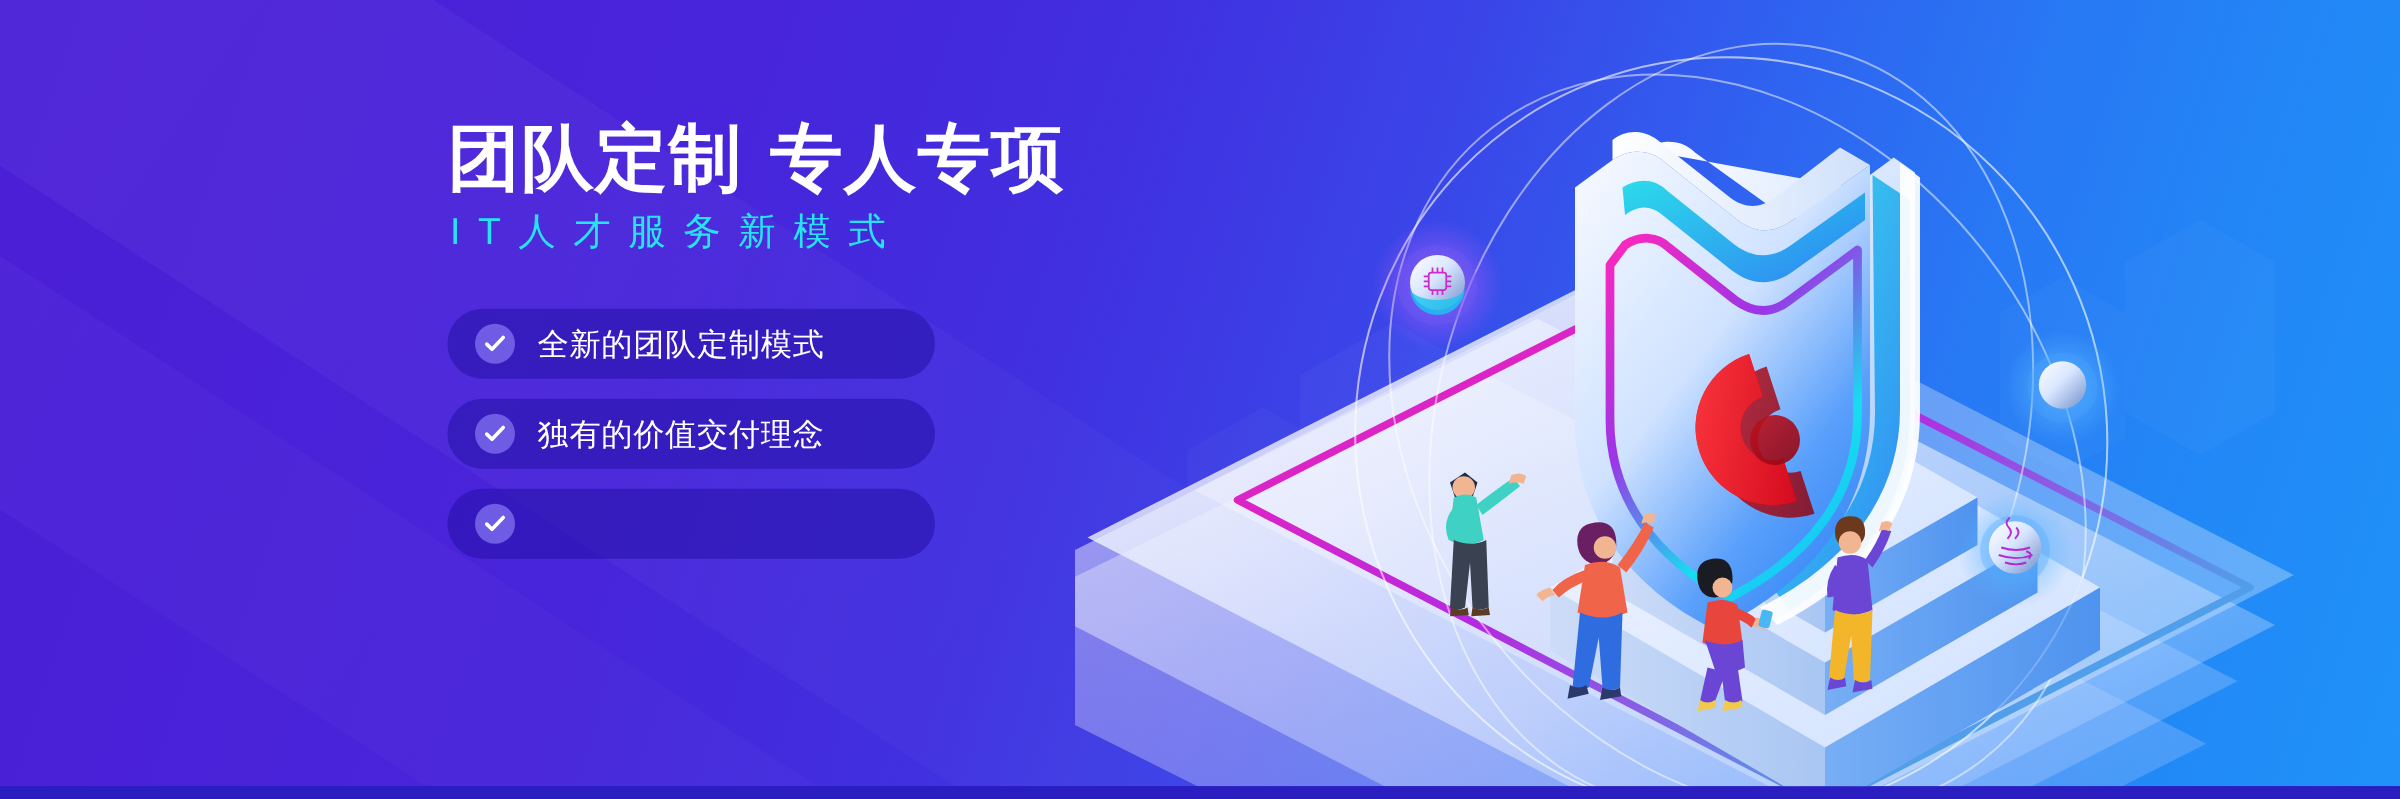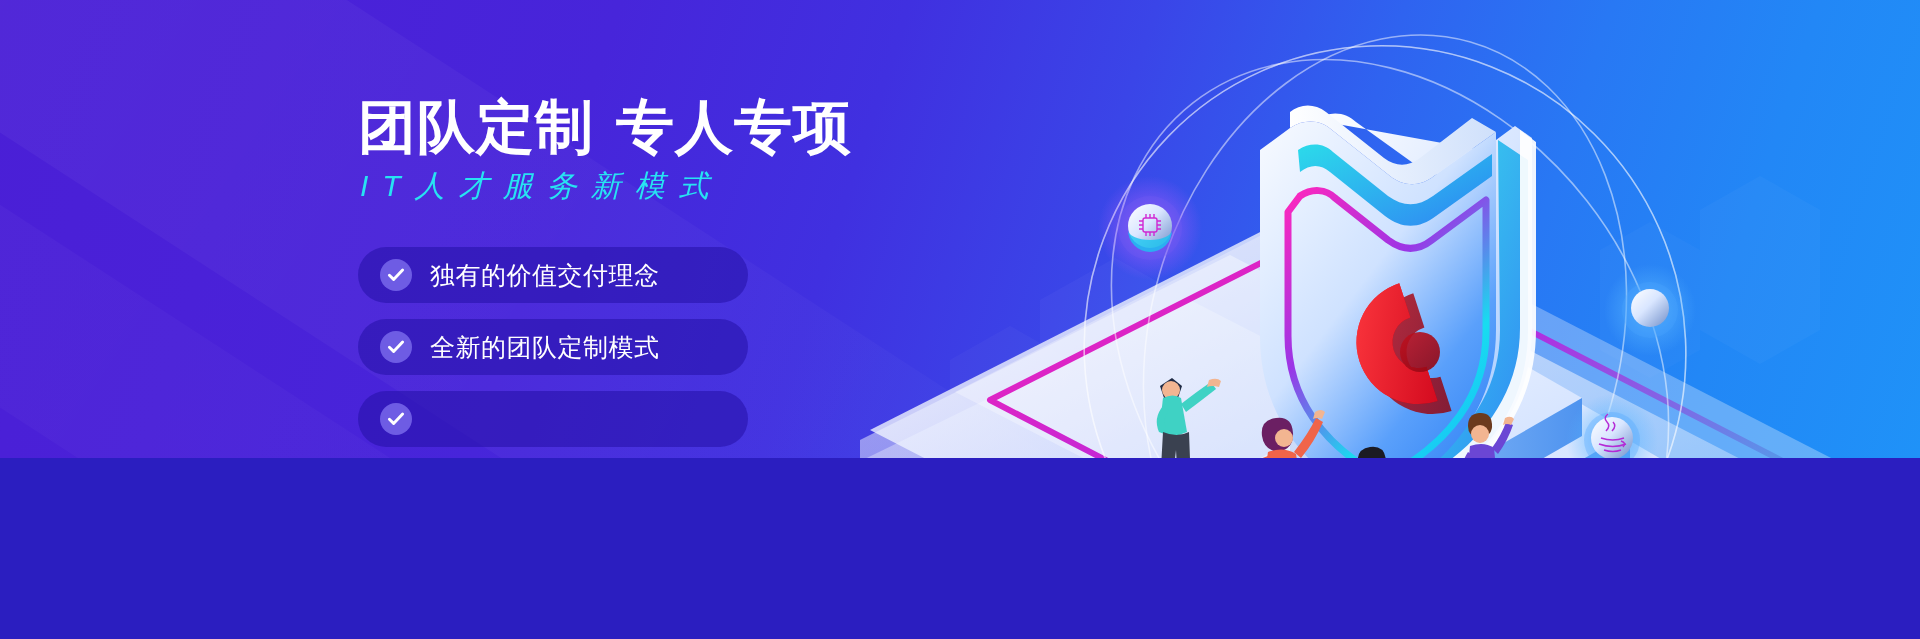--- a/index.html
+++ b/index.html
@@ -3,21 +3,21 @@
 <meta charset="utf-8">
 <style>
   html,body{margin:0;padding:0;background:#2b1ec0;}
   body{
     font-family:"Liberation Sans","DejaVu Sans",sans-serif;
     -webkit-font-smoothing:antialiased;
   }
   .banner{
     position:relative;
     width:1920px;
-    height:458px;
+    height:629px;
     overflow:hidden;
     background:linear-gradient(108deg,
       #4a1fd6 0%,
       #4a21d8 14%,
       #4725da 30%,
       #4030e0 44%,
       #3a45e8 56%,
       #2f63f0 68%,
       #2878f4 78%,
       #2287f6 88%,
@@ -62,21 +62,20 @@
     white-space:nowrap;
   }
   .headline .gap{display:inline-block;width:22px;}
   .subhead{
     margin:14px 0 0 2px;
     font-size:30px;
     line-height:1;
     color:#27e3f2;
     letter-spacing:14px;
     white-space:nowrap;
-    font-style:italic;
   }
   .pills{
     margin-top:46px;
     display:flex;
     flex-direction:column;
     gap:16px;
   }
   .pill{
     display:flex;
     align-items:center;
@@ -148,30 +147,30 @@
     <div class="subhead">IT人才服务新模式</div>
 
     <div class="pills">
 
       <div class="pill">
         <span class="chk">
           <svg width="20" height="20" viewBox="0 0 20 20" aria-hidden="true">
             <path d="M3.4 10.3 L7.6 14.4 L16.6 5.0" fill="none" stroke="#ffffff" stroke-width="2.9" stroke-linecap="round" stroke-linejoin="round"></path>
           </svg>
         </span>
-        <span class="txt">独有的价值交付理念</span>
+        <span class="txt">全新的团队定制模式</span>
       </div>
 
       <div class="pill">
         <span class="chk">
           <svg width="20" height="20" viewBox="0 0 20 20" aria-hidden="true">
             <path d="M3.4 10.3 L7.6 14.4 L16.6 5.0" fill="none" stroke="#ffffff" stroke-width="2.9" stroke-linecap="round" stroke-linejoin="round"></path>
           </svg>
         </span>
-        <span class="txt">全新的团队定制模式</span>
+        <span class="txt">独有的价值交付理念</span>
       </div>
 
       <div class="pill">
         <span class="chk">
           <svg width="20" height="20" viewBox="0 0 20 20" aria-hidden="true">
             <path d="M3.4 10.3 L7.6 14.4 L16.6 5.0" fill="none" stroke="#ffffff" stroke-width="2.9" stroke-linecap="round" stroke-linejoin="round"></path>
           </svg>
         </span>
       </div>
 

